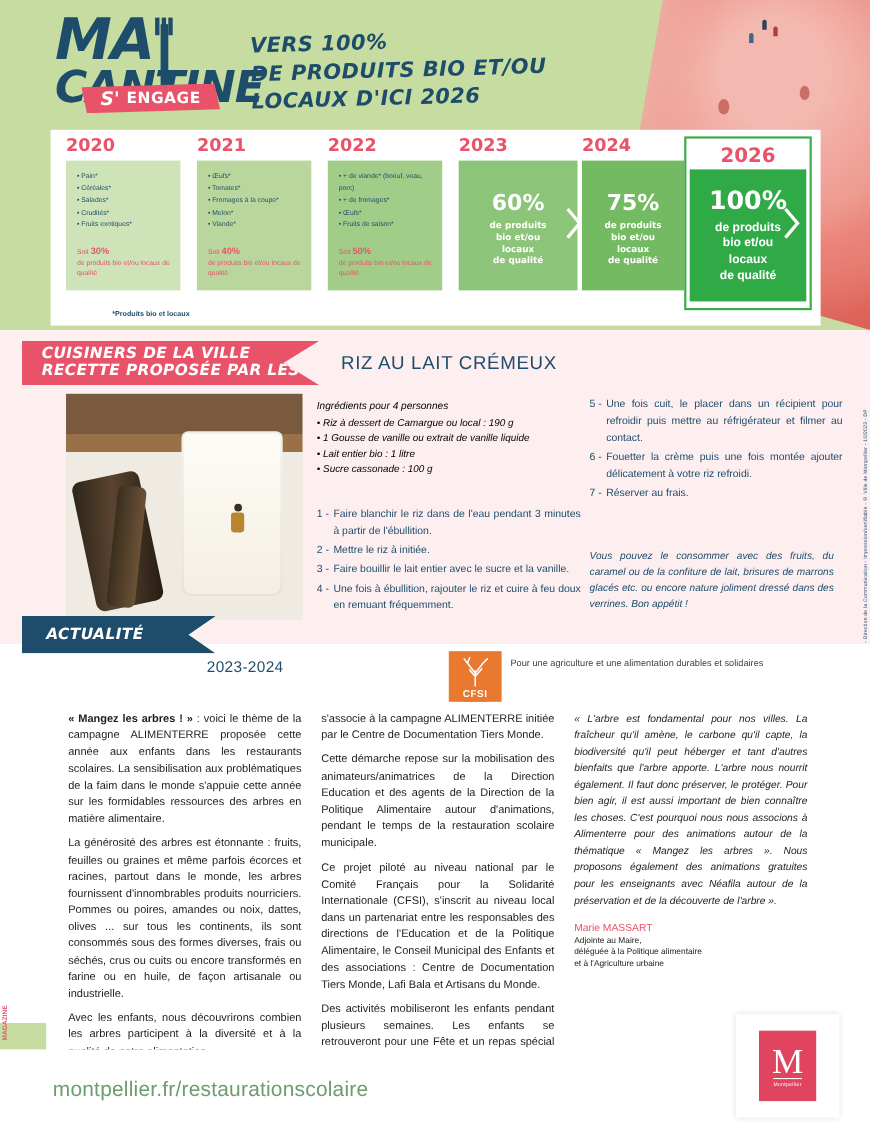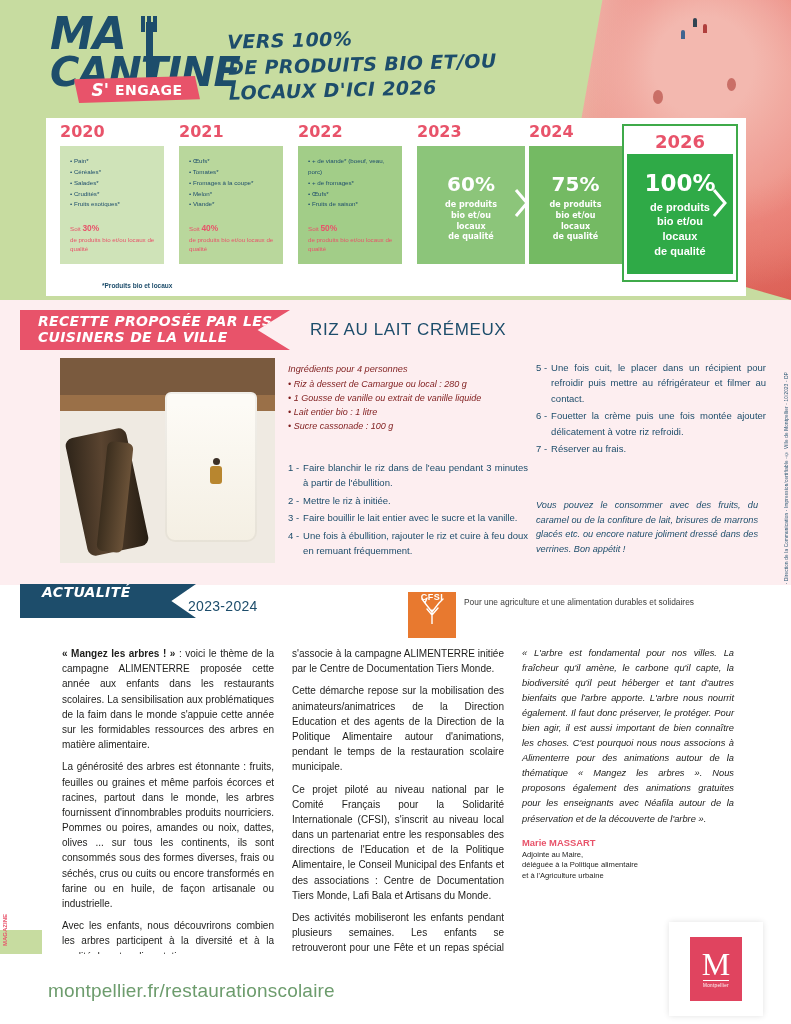--- a/index.html
+++ b/index.html
@@ -41,21 +41,21 @@
   .logo-ma-cantine {
     position: absolute; left: 50px; top: 14px;
     width: 150px; height: 90px;
   }
   .lm-line {
     font-family: "DejaVu Sans", sans-serif;
     font-weight: bold; font-style: italic;
     color: #1d4d6b; letter-spacing: -1px;
     line-height: .92;
   }
-  .lm-ma { font-size: 44px; }
+  .lm-ma { font-size: 52px; }
   .lm-cantine { font-size: 40px; }
   .lm-fork {
     position: absolute; left: 96px; top: 8px;
     width: 7px; height: 62px; background: #1d4d6b;
   }
   .lm-fork:before {
     content: ""; position: absolute; left: -5px; top: -6px;
     width: 17px; height: 16px;
     background:
       linear-gradient(#1d4d6b,#1d4d6b) 0 0/4px 16px no-repeat,
@@ -203,21 +203,21 @@
   .rp-person {
     position: absolute; right: 52px; top: 100px;
     width: 14px; height: 28px;
   }
   .rp-person .head { width: 7px; height: 7px; background: #3b2f26; border-radius: 50%; margin: 0 auto; }
   .rp-person .body { width: 12px; height: 18px; background: #b8862f; margin: 1px auto 0; border-radius: 3px; }
 
   .ingredients {
     position: absolute; left: 288px; top: 364px;
     width: 240px;
-    font-style: italic; color: #7f1d1d;
+    font-style: italic; color: #000000;
   }
   .ingredients .ing-head { font-size: 9.2px; margin-bottom: 4px; }
   .ingredients ul { list-style: none; font-size: 9px; line-height: 1.55; }
   .ingredients li:before { content: "• "; }
 
   .steps-left {
     position: absolute; left: 288px; top: 460px;
     width: 240px; font-size: 9.5px; line-height: 1.62; color: #1d4d6b;
   }
   .steps-right {
@@ -239,46 +239,46 @@
     letter-spacing: .2px; white-space: nowrap;
   }
 
   
   .news-band {
     position: absolute; left: 0; top: 585px;
     width: 791px; height: 370px;
     background: #ffffff;
   }
   .ribbon-blue {
-    position: absolute; left: 20px; top: 584px;
+    position: absolute; left: 20px; top: 560px;
     width: 176px; height: 34px;
     background: #1d4d6b;
     clip-path: polygon(0 0, 100% 0, 86% 50%, 100% 100%, 0 100%);
-    display: flex; padding-left: 22px;
+    display: flex; align-items: center; padding-left: 22px;
   }
   .ribbon-blue span {
     font-family: "DejaVu Sans", sans-serif;
     font-weight: bold; font-style: italic; font-size: 14px;
     color: #ffffff; letter-spacing: .4px;
   }
   .campaign-title {
     position: absolute; left: 188px; top: 597px;
     font-size: 14px; color: #1d4d6b; line-height: 1.35;
     letter-spacing: .3px;
   }
   .campaign-title .accent { color: #e8536a; }
 
   .alimenterre-logo {
     position: absolute; left: 408px; top: 592px;
     display: flex; align-items: flex-start; gap: 8px;
   }
   .cfsi-box {
     width: 48px; height: 46px; background: #e8792f;
     position: relative;
-    display: flex; justify-content: center;
+    display: flex; align-items: flex-end; justify-content: center;
   }
   .cfsi-tree {
     position: absolute; top: 4px; left: 50%; transform: translateX(-50%);
   }
   .cfsi-label {
     font-size: 9px; font-weight: bold; color: #ffffff;
     background: #e8792f; padding-bottom: 2px; letter-spacing: .5px;
   }
   .al-text .al-name {
     font-size: 29px; color: #3c3c3b; letter-spacing: .5px; line-height: 1;
@@ -296,21 +296,21 @@
   .news-col { width: 212px; }
   .news-col p {
     font-size: 10px; line-height: 1.52; color: #1d1d1b;
     text-align: justify; margin-bottom: 7px;
   }
   .news-col p b { font-weight: bold; }
   .col-quote p {
     font-style: italic; font-size: 9.3px; line-height: 1.62;
   }
   .signature-name {
-    font-size: 9.4px; font-weight: bold; color: #e8536a; margin-top: 10px;
+    font-size: 9.4px; font-weight: normal; color: #e8536a; margin-top: 10px;
   }
   .signature-role {
     font-size: 7.6px; color: #1d1d1b; line-height: 1.42; margin-top: 2px;
   }
 
   
   .footer {
     position: absolute; left: 0; bottom: 0;
     width: 791px; height: 70px; background: #ffffff;
   }
@@ -492,40 +492,40 @@
         </div>
       </div>
 
       <div class="tl-footnote">*Produits bio et locaux</div>
     </div>
   </div>
 
   <div class="recipe-band"></div>
 
   <div class="ribbon-pink">
+    <span>CUISINERS DE LA VILLE</span>
     <span>RECETTE PROPOSÉE PAR LES</span>
-    <span>CUISINERS DE LA VILLE</span>
   </div>
 
   <div class="recipe-title">RIZ AU LAIT CRÉMEUX</div>
 
   <div class="recipe-photo">
     <div class="rp-vanilla"></div>
     <div class="rp-vanilla2"></div>
     <div class="rp-jar"></div>
     <div class="rp-person">
       <div class="head"></div>
         <div class="body"></div>
     </div>
   </div>
 
   <div class="ingredients">
     <div class="ing-head">Ingrédients pour 4 personnes</div>
     <ul>
-      <li>Riz à dessert de Camargue ou local : 280 g</li>
+      <li>Riz à dessert de Camargue ou local : 190 g</li>
       <li>1 Gousse de vanille ou extrait de vanille liquide</li>
       <li>Lait entier bio : 1 litre</li>
       <li>Sucre cassonade : 100 g</li>
     </ul>
   </div>
 
   <div class="steps-left">
     <div class="step">
       <span class="num">1 -</span>
       <span class="txt">Faire blanchir le riz dans de l'eau pendant 3 minutes à partir de l'ébullition.</span>

